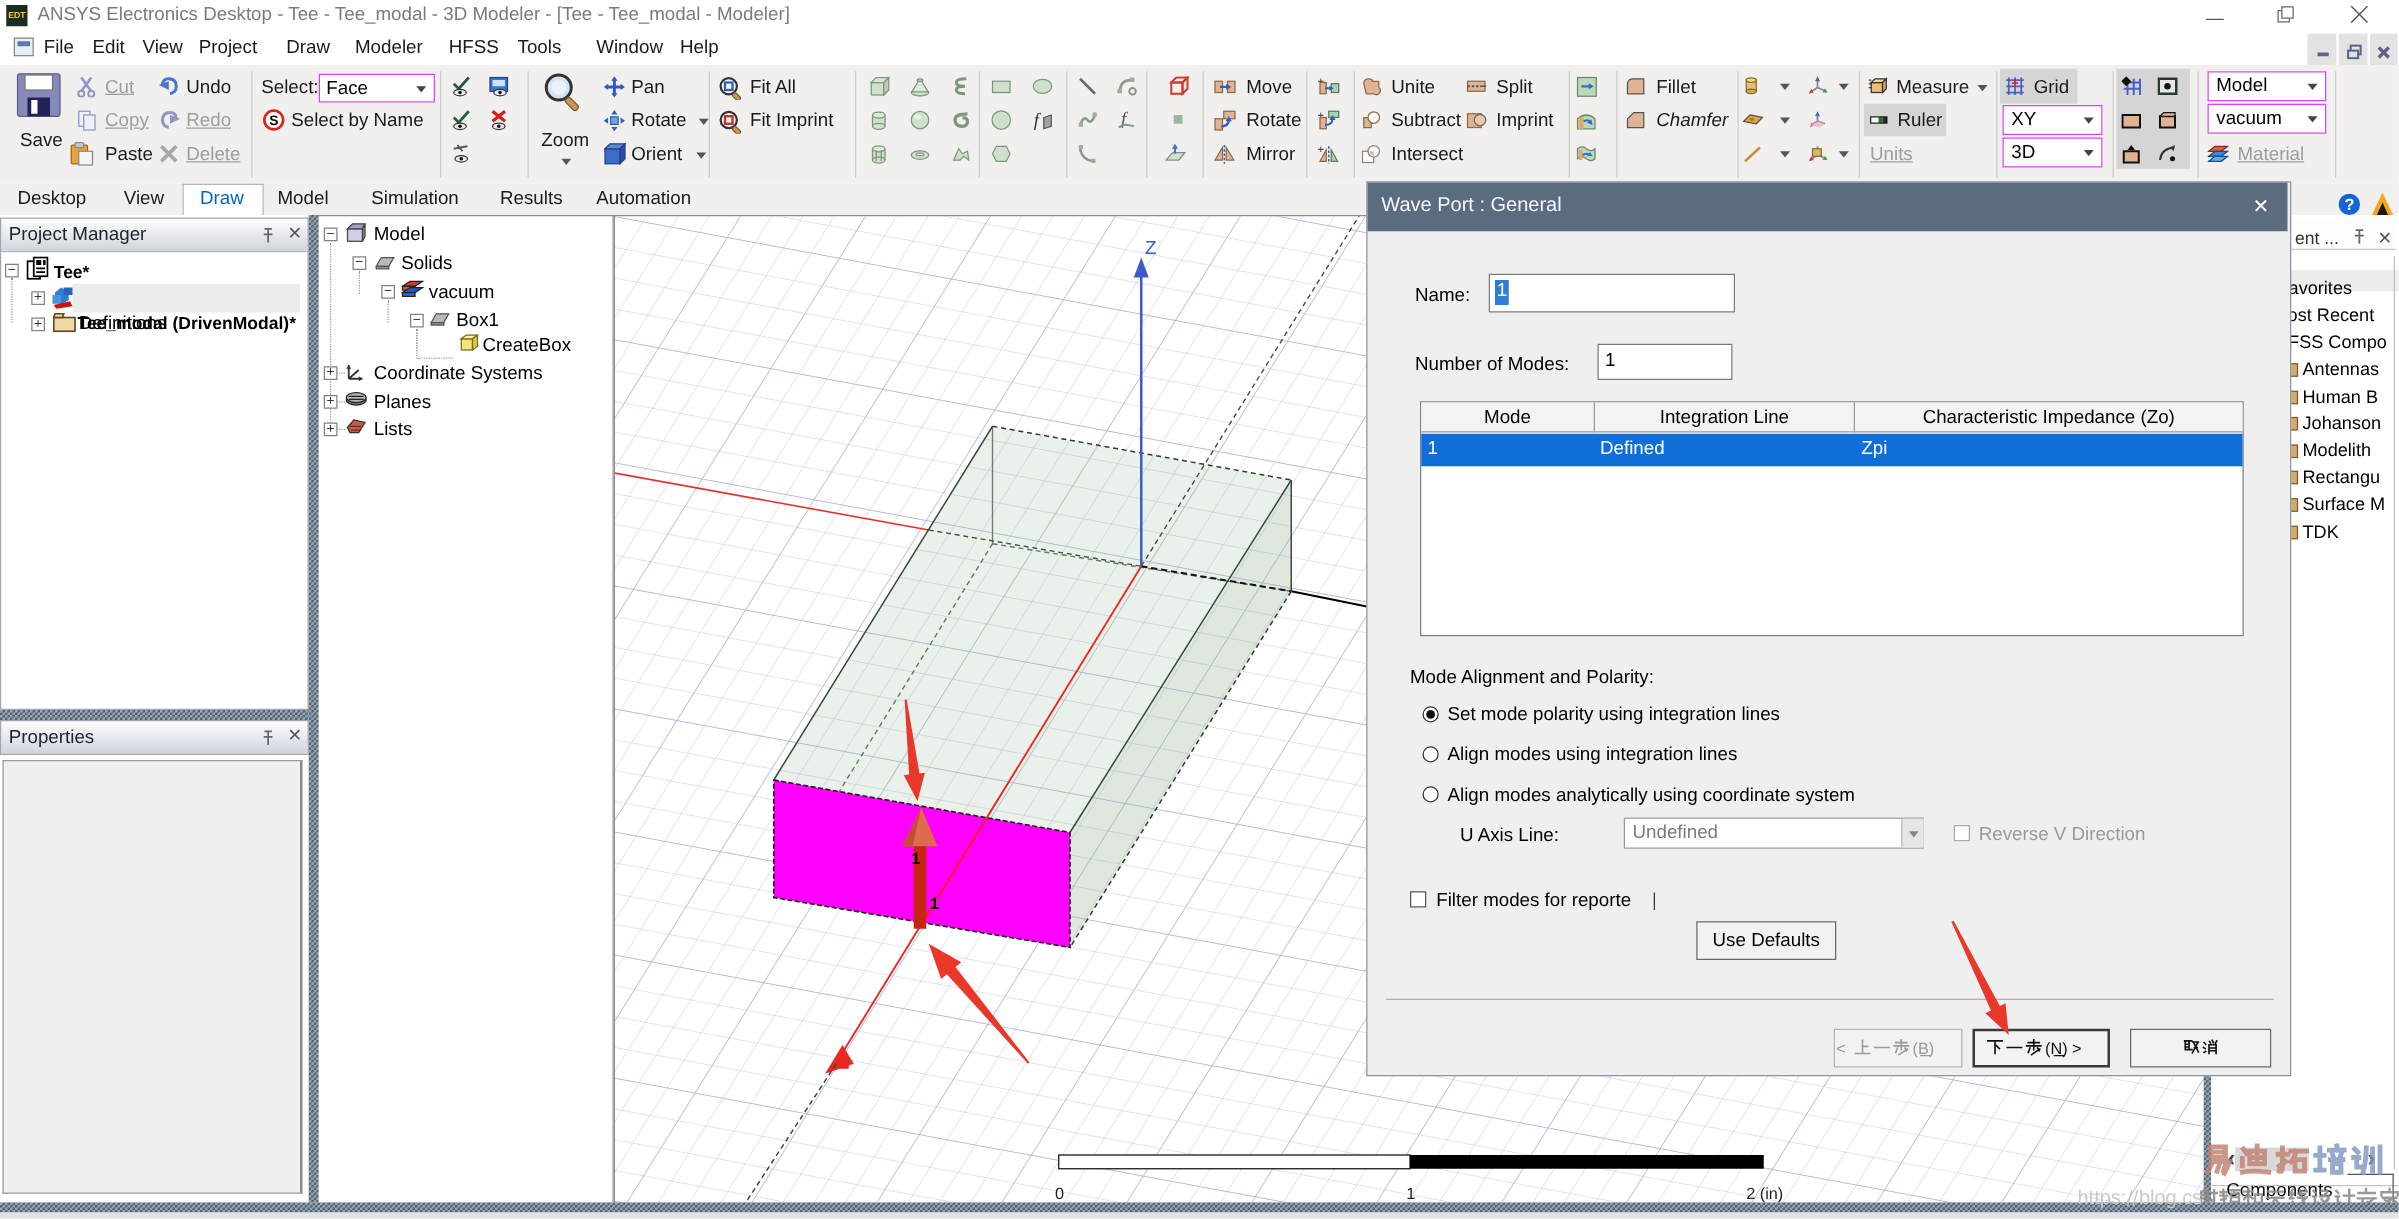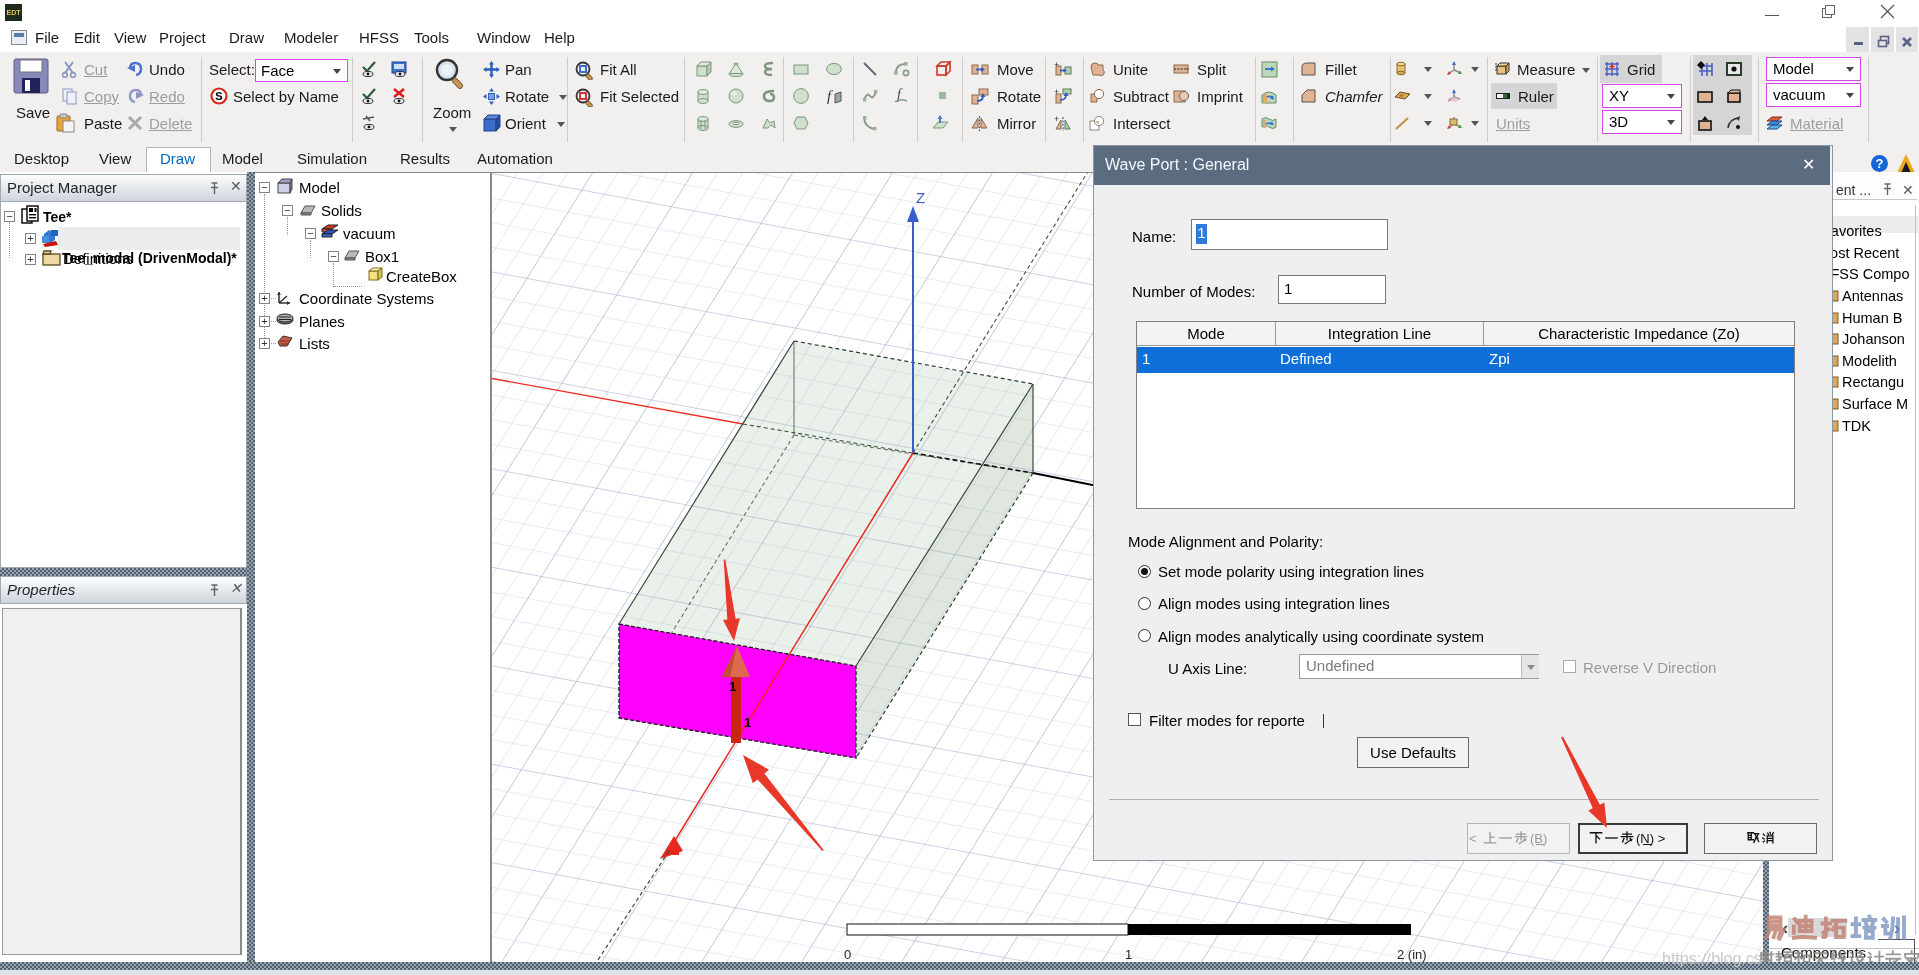--- a/index.html
+++ b/index.html
@@ -97,20 +97,21 @@
           <path d="M2 4 H14 M7.5 1 V4 M1.5 8 H14.5 M13 8 Q10 11.5 5 13 M5.5 8 L4.5 11.5 M8.5 10.5 Q11.5 11.5 12.5 14"></path>
         </g>
       <g id="c_jia">
           <path d="M8 1 V3 M2 3.5 H14 M2 3.5 V6 M14 3.5 V6 M3 7.5 H13 M8.5 7.5 Q8 9 6 10 M10 8 L4 14 M6.5 10.5 L12 14 M11.5 9.5 L14 12 M4.5 9 L6 10.5"></path>
         </g>
     </defs>
   </svg>
 
   <div class="abs" style="left:0;top:0;width:1919px;height:25px;background:#fff;">
     <div class="abs" style="left:5px;top:4px;width:17px;height:17px;background:#1d2b1d;color:#e8c44a;font-size:7px;font-weight:bold;text-align:center;line-height:17px;">EDT</div>
+    <div class="abs" style="left:30px;top:3px;font-size:15px;color:#7b7b7b;white-space:nowrap;">ANSYS Electronics Desktop - Tee - Tee_modal - 3D Modeler - [Tee - Tee_modal - Modeler]</div>
 
     <div class="abs" style="left:1765px;top:15px;width:14px;height:1px;background:#555;"></div>
     <div class="abs" style="left:1822px;top:8px;width:10px;height:10px;border:1px solid #666;"></div>
     <div class="abs" style="left:1825px;top:5px;width:10px;height:10px;border:1px solid #666;background:#fff;"></div>
     <svg class="abs" style="left:1880px;top:4px;" width="15" height="15">
         <path d="M1 1 L14 14 M14 1 L1 14" stroke="#555" stroke-width="1.2"></path>
       </svg>
   </div>
 
   <div class="abs" style="left:0;top:25px;width:1919px;height:27px;background:#fff;">
@@ -249,21 +250,21 @@
         <circle cx="8" cy="8" r="6.5" fill="#eef4fa" stroke="#333" stroke-width="1.8"></circle>
 <rect x="5" y="5" width="6" height="6" fill="none" stroke="#2e5fc0" stroke-width="1.8"></rect>
 <rect x="12" y="13" width="7" height="3.6" rx="1.6" transform="rotate(45 13 14)" fill="#c89858" stroke="#7a5a2a"></rect>
       </svg>
     <div class="abs tbtxt" style="left:600px;top:9px;">Fit All</div>
     <svg class="abs" style="left:575px;top:36px;" width="19" height="19">
         <circle cx="8" cy="8" r="6.5" fill="#eef4fa" stroke="#333" stroke-width="1.8"></circle>
 <rect x="5" y="5" width="6" height="6" fill="none" stroke="#d0241e" stroke-width="1.8"></rect>
 <rect x="12" y="13" width="7" height="3.6" rx="1.6" transform="rotate(45 13 14)" fill="#c89858" stroke="#7a5a2a"></rect>
       </svg>
-    <div class="abs tbtxt" style="left:600px;top:36px;">Fit Selected</div>
+    <div class="abs tbtxt" style="left:600px;top:36px;">Fit Imprint</div>
     <div class="sep" style="left:684px;"></div>
     <svg class="abs" style="left:695px;top:9px;" width="17" height="17">
         <rect x="2" y="5" width="10" height="10" fill="#cfe0cb" stroke="#7e967e"></rect>
         <polygon points="2,5 6,1 16,1 12,5" fill="#dcead8" stroke="#7e967e"></polygon>
         <polygon points="12,15 16,11 16,1 12,5" fill="#b8ccb4" stroke="#7e967e"></polygon>
       </svg>
     <svg class="abs" style="left:728px;top:9px;" width="17" height="17">
         <ellipse cx="8" cy="13" rx="7" ry="2.6" fill="#cfe0cb" stroke="#7e967e"></ellipse>
         <polygon points="1.5,12.5 8,2 14.5,12.5" fill="#dcead8" stroke="#7e967e"></polygon>
         <ellipse cx="8" cy="3" rx="2.2" ry="1" fill="#cfe0cb" stroke="#7e967e"></ellipse>
@@ -608,21 +609,21 @@
     <div class="ebox" style="left:25px;top:50px;">+</div>
     <svg class="abs" style="left:42px;top:45px;" width="20" height="18">
       <rect x="1" y="5" width="17" height="11" fill="#eed9a4" stroke="#5a4a1a" stroke-width="1.3"></rect>
       <polygon points="1,5 8,5 9,2 2,2" fill="#eed9a4" stroke="#5a4a1a" stroke-width="1.3"></polygon>
     </svg>
     <div class="abs" style="left:63px;top:46px;">Definitions</div>
   </div>
 
   <div class="abs dotted" style="left:0;top:568px;width:247px;height:8px;"></div>
 
-  <div class="abs paneltitle" style="left:0;top:576px;width:247px;height:28px;font-style:italic;">
+  <div class="abs paneltitle" style="left:0;top:576px;width:247px;height:28px;">
     <div class="ptxt">Properties</div>
     <div class="pinX" style="left:207px;top:7px;"><svg width="13" height="14">
           <path d="M6.5 1 V5 M3.5 1 H9.5 M3 5.5 H10 M6.5 5.5 V12" stroke="#666" stroke-width="1.4" fill="none"></path>
         </svg></div>
     <div class="pinX" style="left:229px;">✕</div>
   </div>
   <div class="abs" style="left:0;top:604px;width:247px;height:358px;background:#fff;"></div>
   <div class="abs" style="left:2px;top:608px;width:240px;height:347px;background:#f0f0f0;border:1px solid #9a9a9a;border-right:2px solid #8a8a8a;"></div>
 
   <div class="abs dotted" style="left:247px;top:172px;width:8px;height:790px;"></div>

